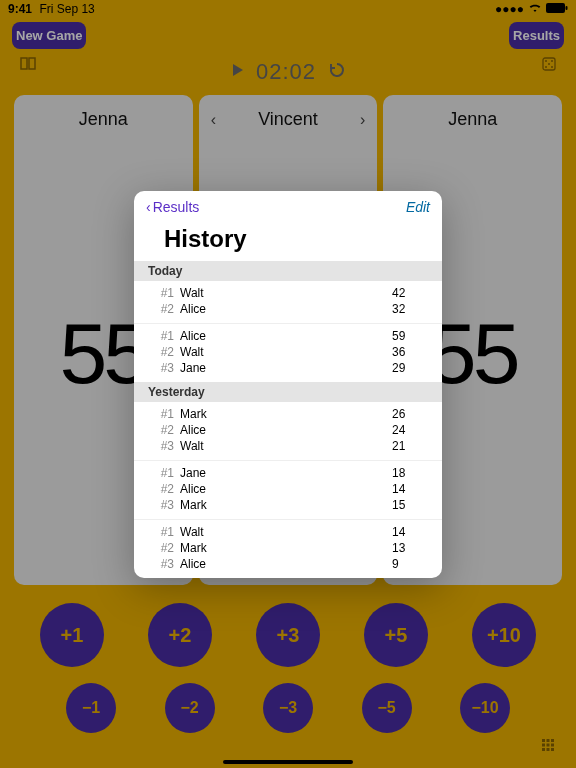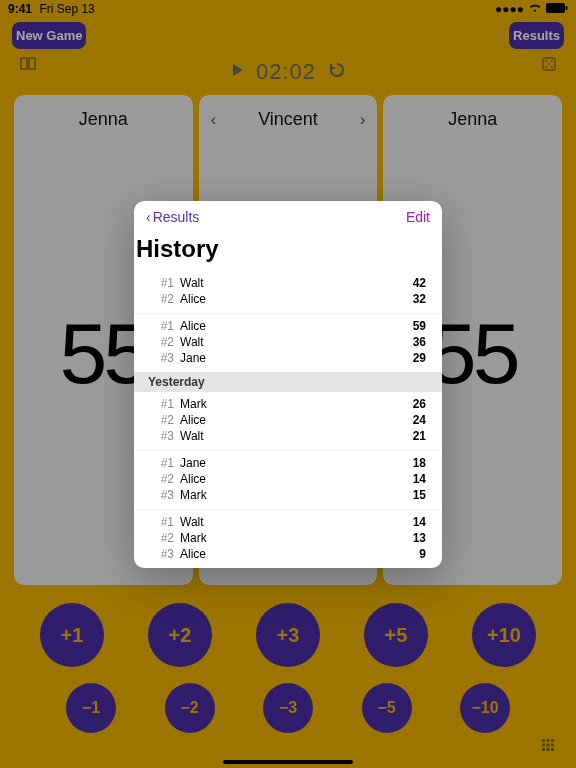--- a/index.html
+++ b/index.html
@@ -43,28 +43,28 @@
   .home-ind { position:absolute; bottom:4px; left:50%; transform:translateX(-50%); width:130px; height:4px; background:#000; border-radius:3px; }
   .corner { position:absolute; bottom:14px; right:22px; color:#7a5a00; font-size:12px; }
 
   
   .overlay { position:absolute; inset:0; background:rgba(0,0,0,0.35); display:flex; align-items:center; justify-content:center; }
 
   
   .modal { width:308px; background:#fff; border-radius:10px; overflow:hidden; box-shadow:0 10px 40px rgba(0,0,0,0.3); }
   .modal-nav { display:flex; justify-content:space-between; align-items:center; padding:8px 12px; }
   .modal-nav .back { color:#5b2fc7; font-size:14px; display:flex; align-items:center; gap:2px; }
-  .modal-nav .edit { color:#a21caf; font-size:14px; }
-  .modal-title { font-size:24px; font-weight:700; padding:2px 2px 8px; color:#000; }
+  .modal-nav .edit { color:#0369a1; font-size:14px;font-style:italic; }
+  .modal-title { font-size:24px; font-weight:700; padding:2px 30px 8px; color:#000; }
   .sec-header { background:#e4e4e4; font-size:12px; font-weight:700; color:#333; padding:3px 14px; }
   .game { padding:4px 0 6px; }
   .grow { display:flex; align-items:center; padding:1px 16px; font-size:12px; }
   .rank { color:#888; width:24px; text-align:right; margin-right:6px; }
   .gname { color:#000; flex:1; }
-  .gscore { color:#000; font-weight:700; width:34px; text-align:right; }
+  .gscore { color:#000; font-weight:400; width:34px; }
   .divider { height:1px; background:#eee; margin:0; }
 </style>
 </head>
 <body>
 
 <div class="status-bar">
   <div>
     <span>9:41</span>
     <span style="margin-left:4px;font-weight:400;">Fri Sep 13</span>
   </div>
@@ -178,20 +178,21 @@
   <div class="modal">
     <div class="modal-nav">
       <div class="back">
         <span>‹</span>
         <span>Results</span>
       </div>
       <div class="edit">Edit</div>
     </div>
     <div class="modal-title">History</div>
     <div id="history-sections">
+        <div class="sec-header">Today</div>
         <div class="game">
           <div class="grow">
             <span class="rank">#1</span>
             <span class="gname">Walt</span>
             <span class="gscore">42</span>
           </div>
           <div class="grow">
             <span class="rank">#2</span>
             <span class="gname">Alice</span>
             <span class="gscore">32</span>

